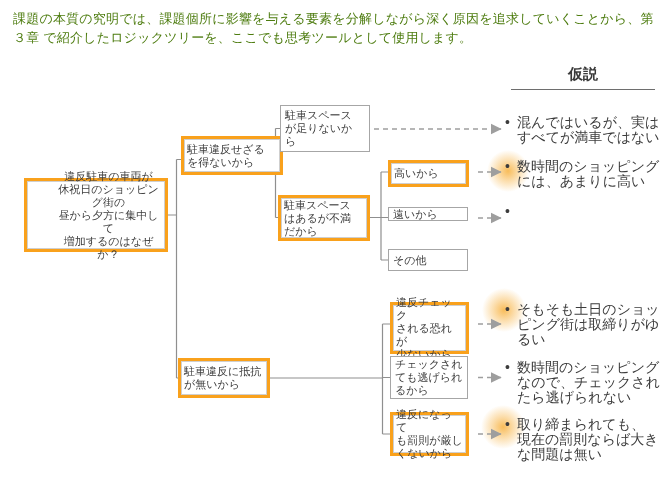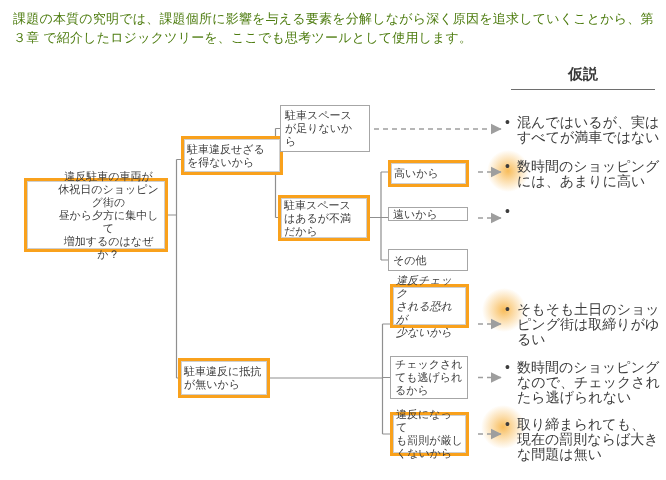--- a/index.html
+++ b/index.html
@@ -60,21 +60,21 @@
 
   
   #box-root          { left: 24px;  top: 178px; width: 144px; height: 74px; padding-left: 28px; }
   #box-no-choice     { left: 181px; top: 136px; width: 102px;  height: 39px; }
   #box-not-enough    { left: 280px; top: 105px; width: 90px;  height: 47px; }
   #box-unsatisfied   { left: 278px; top: 195px; width: 92px;  height: 46px; }
   #box-expensive     { left: 388px; top: 160px; width: 81px;  height: 27px; }
   #box-far           { left: 388px; top: 207px; width: 80px;  height: 14px; }
   #box-other         { left: 388px; top: 249px; width: 80px;  height: 22px; }
   #box-no-resistance { left: 178px; top: 358px; width: 92px;  height: 40px; }
-  #box-low-check     { left: 390px; top: 284px; width: 79px;  height: 44px; font-style: italic; }
+  #box-low-check     { left: 390px; top: 302px; width: 79px;  height: 52px; }
   #box-escape        { left: 390px; top: 356px; width: 78px;  height: 43px; }
   #box-light-penalty { left: 390px; top: 412px; width: 79px;  height: 44px; }
 </style>
 </head>
 <body>
 
 <div class="page">
 
   <div class="intro">
     <span>課題の本質の究明では、課題個所に影響を与える要素を分解しながら深く原因を追求していくことから、第３章</span>

